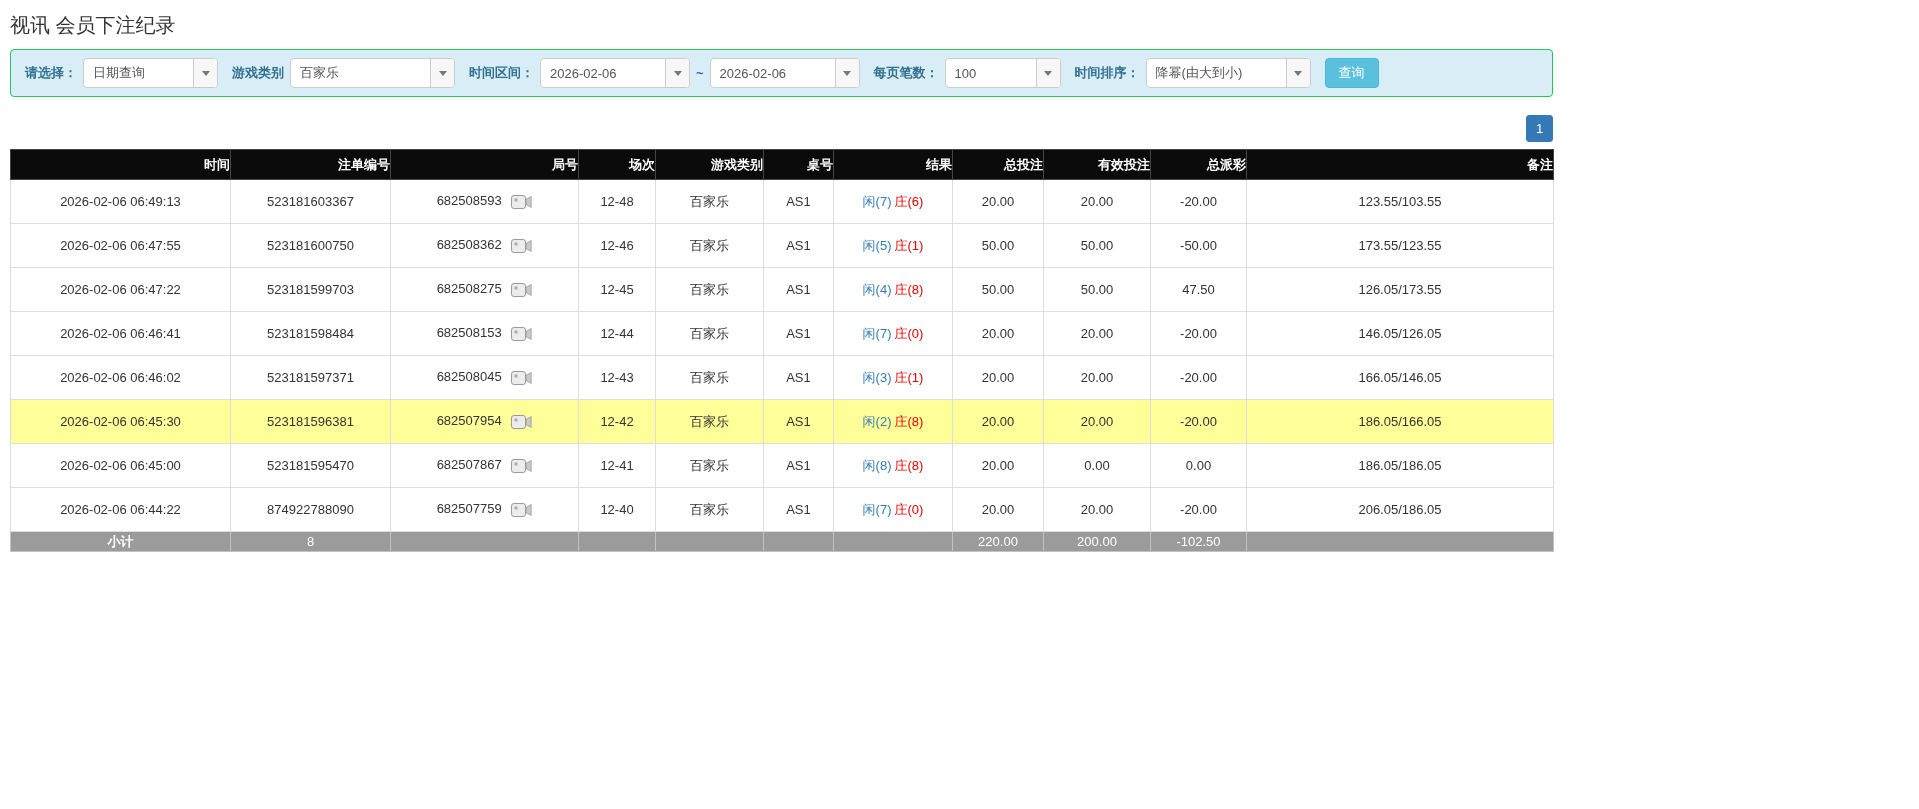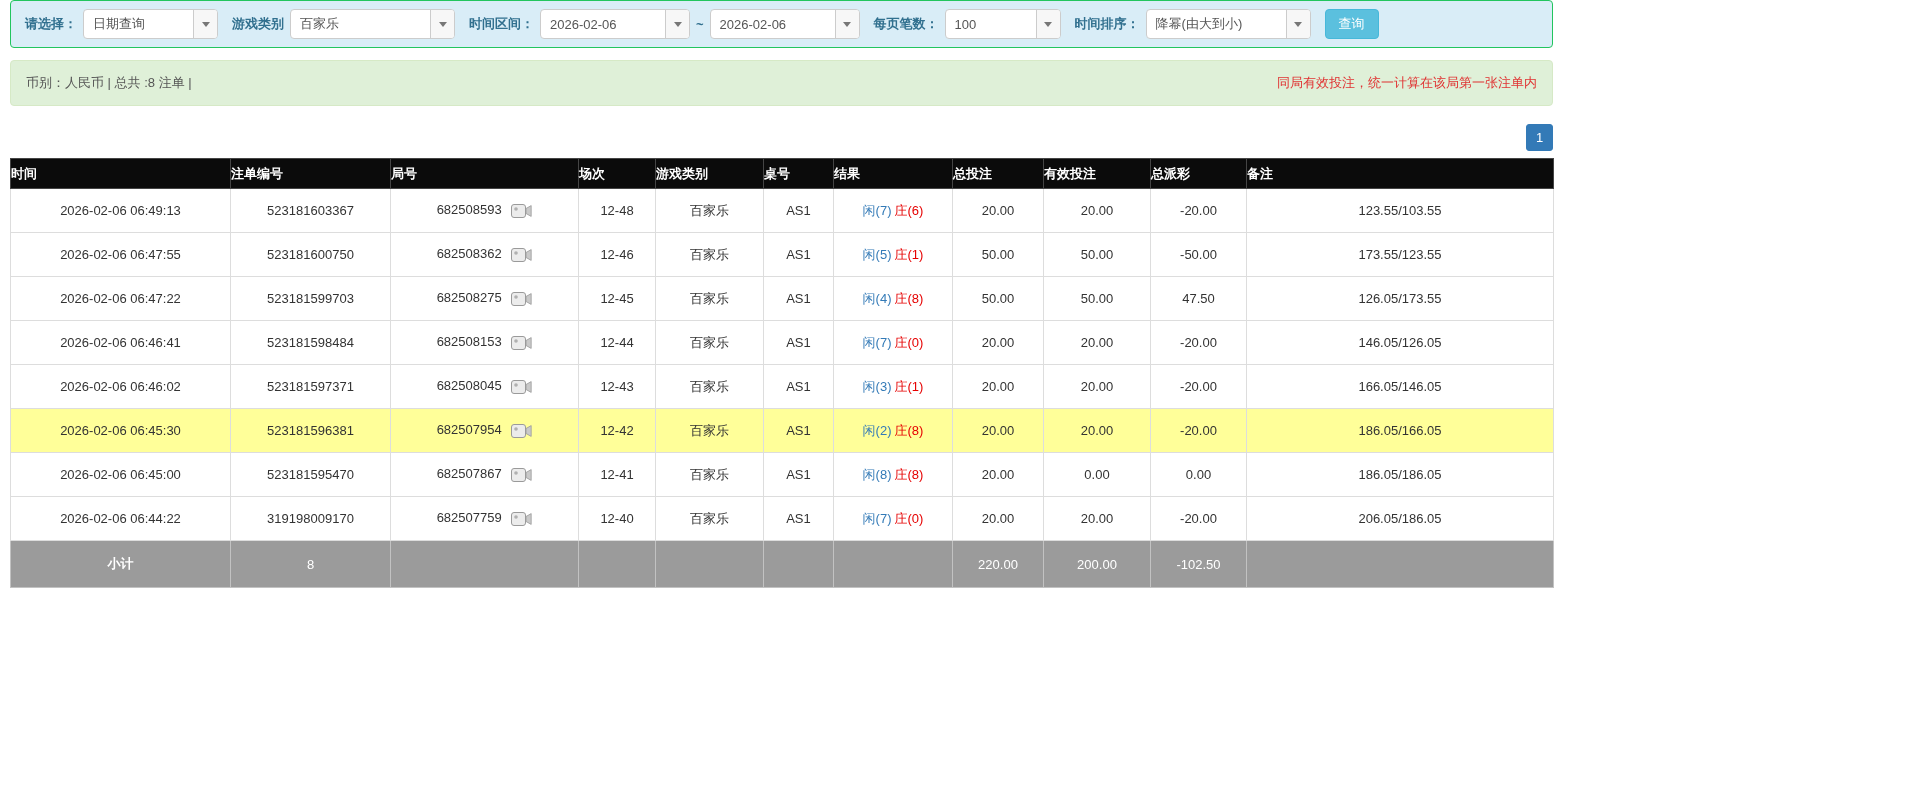--- a/index.html
+++ b/index.html
@@ -128,37 +128,37 @@
     width: 1543px;
     border-collapse: collapse;
     table-layout: fixed;
   }
   .data-table thead th {
     background: #0b0b0b;
     color: #fff;
     font-weight: bold;
     font-size: 13px;
     height: 30px;
-    text-align: left;
+    text-align: right;
     border: 1px solid #454545;
   }
   .data-table tbody td {
     background: #fff;
     height: 44px;
     text-align: center;
     border: 1px solid #ddd;
     font-size: 13px;
     color: #333;
     overflow: hidden;
   }
   .data-table tbody tr.highlight td { background: #ffff99; }
   .data-table tfoot td {
     background: #9b9b9b;
     color: #fff;
-    height: 47px;
+    height: 20px;
     text-align: center;
     border: 1px solid #c2c2c2;
     font-size: 13px;
   }
   .data-table tfoot td.foot-label { font-weight: bold; }
   .val-link { color: #337ab7; cursor: pointer; }
   .neg { color: #e60000; }
   .res-player { color: #337ab7; margin-right: 3px; }
   .res-banker { color: #e60000; }
   .replay-icon {
@@ -167,20 +167,21 @@
     margin-left: 6px;
     cursor: pointer;
     line-height: 0;
   }
 </style>
 </head>
 <body>
 
 <div class="container">
 
+  <h1 class="page-title">视讯 会员下注纪录</h1>
 
   <div class="filter-bar">
     <span class="f-label">请选择：</span>
     <div class="combo w-query">
       <span class="combo-text">日期查询</span>
       <span class="combo-btn">
           <i class="caret"></i>
         </span>
     </div>
 
@@ -219,24 +220,20 @@
     <div class="combo w-sort">
       <span class="combo-text">降幂(由大到小)</span>
       <span class="combo-btn">
           <i class="caret"></i>
         </span>
     </div>
 
     <button class="btn-search">查询</button>
   </div>
 
-  <div class="summary-bar">
-    <span class="summary-left">币别：人民币 | 总共 :8 注单 |</span>
-    <span class="summary-right">同局有效投注，统一计算在该局第一张注单内</span>
-  </div>
 
   <div class="pagination">
     <div class="page-btn">1</div>
   </div>
 
   <table class="data-table">
     <colgroup>
       <col style="width:220px">
         <col style="width:160px">
         <col style="width:188px">
@@ -435,21 +432,21 @@
       <span class="res-player">闲(8)</span><span class="res-banker">庄(8)</span>
     </td>
     <td class="val-link">20.00</td>
     <td>0.00</td>
     <td class="payout">0.00</td>
     <td>186.05/186.05</td>
   </tr>
 
   <tr>
     <td>2026-02-06 06:44:22</td>
-    <td>319198009170</td>
+    <td>874922788090</td>
     <td>
       <span>682507759</span>
       <span class="replay-icon">
         <svg width="21" height="16" viewBox="0 0 21 16">
           <rect x="0.5" y="1.5" width="14" height="13" rx="2.5" fill="#ececec" stroke="#9a9a9a"></rect>
           <path d="M15 5.5 L20.2 2.6 V13.4 L15 10.5 Z" fill="#c9c9c9" stroke="#9a9a9a" stroke-width="0.8"></path>
           <circle cx="5" cy="6" r="1.8" fill="#b0b0b0"></circle>
         </svg>
       </span>
     </td>

